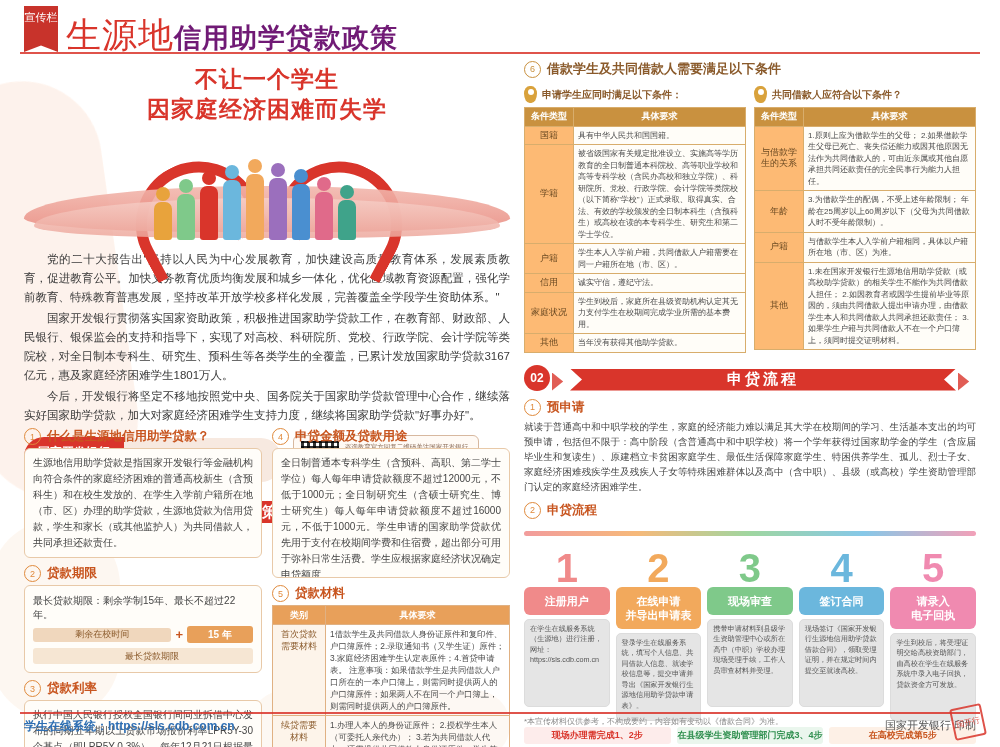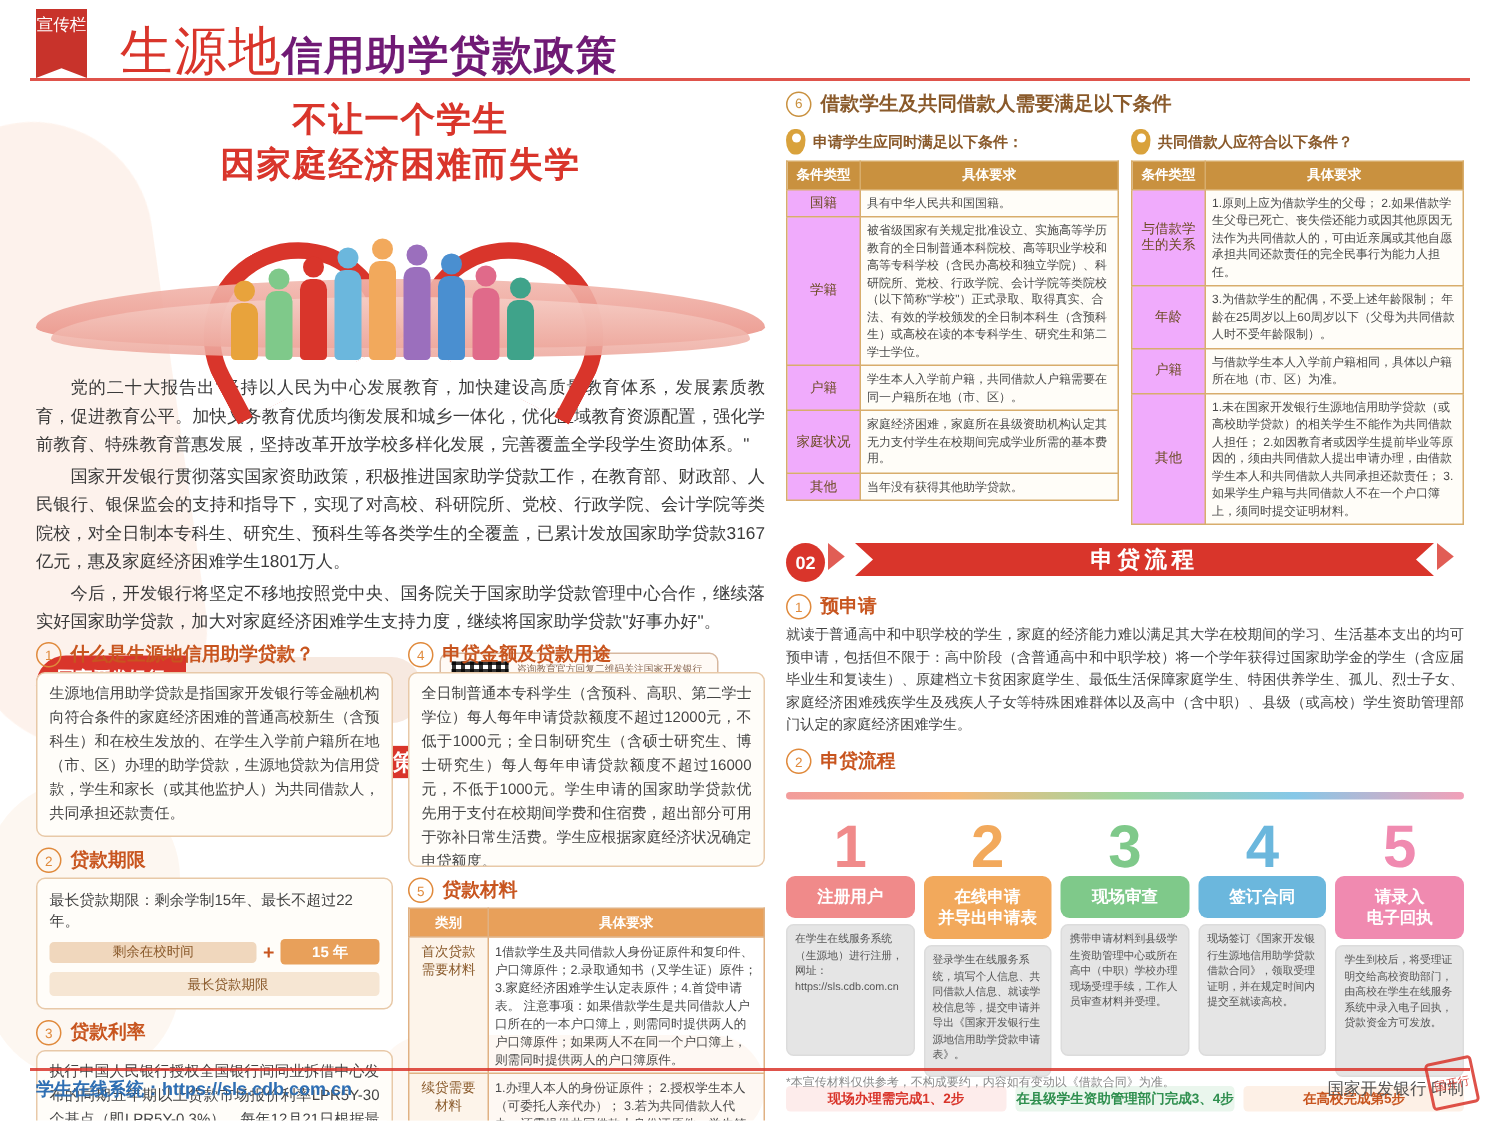--- a/index.html
+++ b/index.html
@@ -11,21 +11,21 @@
     position:relative;
   }
   .page{position:absolute;inset:0;background:#fff;}
   
   .bg-blob{position:absolute;border-radius:50%;filter:blur(0px);opacity:.55;}
   .b1{left:-40px;top:80px;width:160px;height:420px;background:#fde9dd;border-radius:90px;transform:rotate(-8deg);}
   .b2{left:-10px;top:520px;width:130px;height:200px;background:#fdf1e6;border-radius:70px;}
   .b3{left:250px;top:690px;width:260px;height:70px;background:#fdf3ea;border-radius:40px;}
 
   
-  .header{position:absolute;left:24px;top:6px;display:flex;align-items:flex-end;gap:22px;}
+  .header{position:absolute;left:24px;top:6px;display:flex;align-items:flex-end;gap:8px;}
   .ribbon{
     width:34px;height:46px;background:#c8332b;color:#fff;
     font-size:11px;line-height:13px;text-align:center;padding-top:5px;
     box-sizing:border-box;letter-spacing:0;
     clip-path:polygon(0 0,100% 0,100% 100%,50% 86%,0 100%);
   }
   .title-main{font-size:35px;font-weight:normal;color:#d9352b;line-height:1;letter-spacing:1px;}
   .title-sub{font-size:27px;font-weight:bold;color:#701a75;line-height:1;letter-spacing:1px;}
   .hr-top{position:absolute;left:20px;top:52px;width:960px;height:2px;background:#d9352b;opacity:.85;}
 
@@ -56,21 +56,21 @@
   .hot-num{font-size:31px;font-weight:bold;color:#d9352b;letter-spacing:1px;}
   .phone-ico{font-size:22px;color:#d9352b;}
   .qr-note{margin-left:12px;border:1px solid #d7b89f;background:#fffaf5;border-radius:6px;padding:5px 7px;display:flex;gap:6px;align-items:center;width:186px;box-sizing:border-box;}
   .qr{width:38px;height:38px;background:
       repeating-linear-gradient(0deg,#333 0 3px,#fff 3px 6px),
       repeating-linear-gradient(90deg,#333 0 3px,transparent 3px 6px);
       background-blend-mode:multiply;flex:0 0 auto;}
   .qr-text{font-size:6.5px;line-height:9px;color:#8a6a55;}
 
   
-  .banner{position:relative;height:26px;display:flex;align-items:flex-start;}
+  .banner{position:relative;height:26px;display:flex;align-items:flex-end;}
   .banner .arrowL,.banner .arrowR{width:16px;height:18px;background:#d9352b;opacity:.8;
      clip-path:polygon(0 0,70% 50%,0 100%,0 100%);margin:0 2px;}
   .banner .arrowR{transform:scaleX(1);}
   .ban-circle{width:26px;height:26px;border-radius:50%;background:#d9352b;color:#fff;
      font-size:12px;font-weight:bold;display:flex;align-items:center;justify-content:center;}
   .ban-bar{flex:1;height:22px;background:#d9352b;color:#fff;font-size:15px;font-weight:bold;
      display:flex;align-items:center;justify-content:center;letter-spacing:3px;
      clip-path:polygon(0 0,100% 0,calc(100% - 12px) 50%,100% 100%,0 100%,12px 50%);}
 
   
@@ -100,21 +100,21 @@
   .right{position:absolute;left:524px;top:60px;width:452px;}
   .cond-wrap{display:flex;gap:8px;margin-top:8px;}
   .cond-col{flex:1;}
   .cond-head{display:flex;align-items:center;gap:5px;margin-bottom:4px;}
   .pin{width:13px;height:17px;background:#d9a23c;border-radius:7px 7px 7px 7px/9px 9px 12px 12px;position:relative;flex:0 0 auto;}
   .pin:after{content:"";position:absolute;left:3.5px;top:3px;width:6px;height:6px;border-radius:50%;background:#fff;}
   .cond-title{font-size:10px;font-weight:bold;color:#8a5a2b;}
   .ctable{width:100%;border-collapse:collapse;font-size:8px;line-height:11.5px;}
   .ctable th{background:#c9913f;color:#fff;padding:3px 2px;border:1px solid #d8ad6c;font-size:9px;}
   .ctable td{border:1px solid #d8ad6c;padding:3px 4px;vertical-align:middle;color:#4a4a4a;background:#fffdf8;}
-  .ctable td.k{width:40px;text-align:center;background:#f0abfc;color:#6b4a22;font-size:9px;}
+  .ctable td.k{width:40px;text-align:center;background:#fdba74;color:#6b4a22;font-size:9px;}
 
   
   .steps{display:flex;gap:6px;margin-top:8px;}
   .step{flex:1;position:relative;}
   .step-num{font-size:40px;font-weight:bold;line-height:38px;text-align:center;}
   .step-chip{border-radius:6px;color:#fff;font-size:11px;font-weight:bold;text-align:center;padding:7px 2px;line-height:14px;}
   .step-body{border:1px solid #dcdcdc;border-radius:5px;background:#e5e5e5;font-size:7.2px;line-height:10.5px;color:#555;padding:4px 5px;margin-top:4px;height:78px;overflow:hidden;}
   .flow-band{position:relative;height:16px;margin-top:6px;}
   .flow-line{position:absolute;left:0;right:0;top:6px;height:5px;border-radius:3px;background:linear-gradient(90deg,#f29c9c,#f6b97a,#9fd6a0,#86c8e8,#f2a0b8);}
   .foot-tags{display:flex;gap:6px;margin-top:6px;}
@@ -307,22 +307,26 @@
               </tr>
           <tr>
                 <td class="k">学籍</td>
                 <td>被省级国家有关规定批准设立、实施高等学历教育的全日制普通本科院校、高等职业学校和高等专科学校（含民办高校和独立学院）、科研院所、党校、行政学院、会计学院等类院校（以下简称"学校"）正式录取、取得真实、合法、有效的学校颁发的全日制本科生（含预科生）或高校在读的本专科学生、研究生和第二学士学位。</td>
               </tr>
           <tr>
                 <td class="k">户籍</td>
                 <td>学生本人入学前户籍，共同借款人户籍需要在同一户籍所在地（市、区）。</td>
               </tr>
           <tr>
+                <td class="k">信用</td>
+                <td>诚实守信，遵纪守法。</td>
+              </tr>
+          <tr>
                 <td class="k">家庭状况</td>
-                <td>家庭经济困难，家庭所在县级资助机构认定其无力支付学生在校期间完成学业所需的基本费用。</td>
+                <td>学生到校后，家庭所在县级资助机构认定其无力支付学生在校期间完成学业所需的基本费用。</td>
               </tr>
           <tr>
                 <td class="k">其他</td>
                 <td>当年没有获得其他助学贷款。</td>
               </tr>
         </tbody>
           </table>
       </div>
 
       <div class="cond-col">

